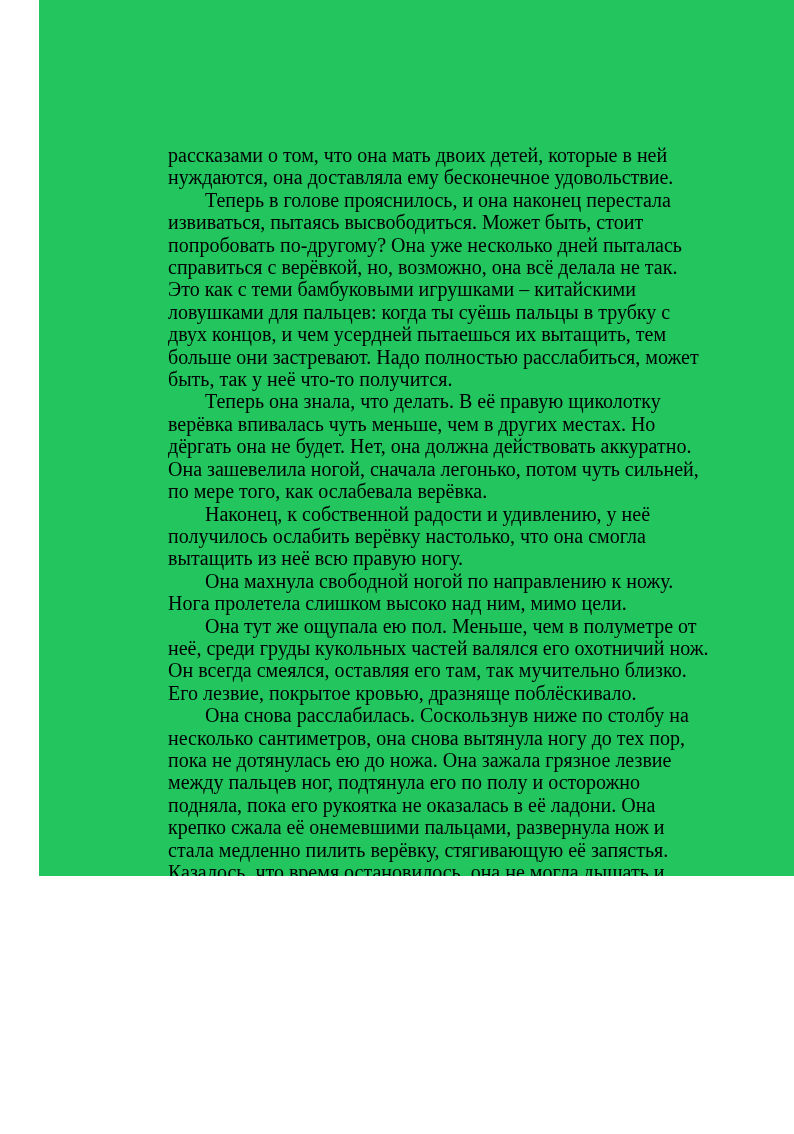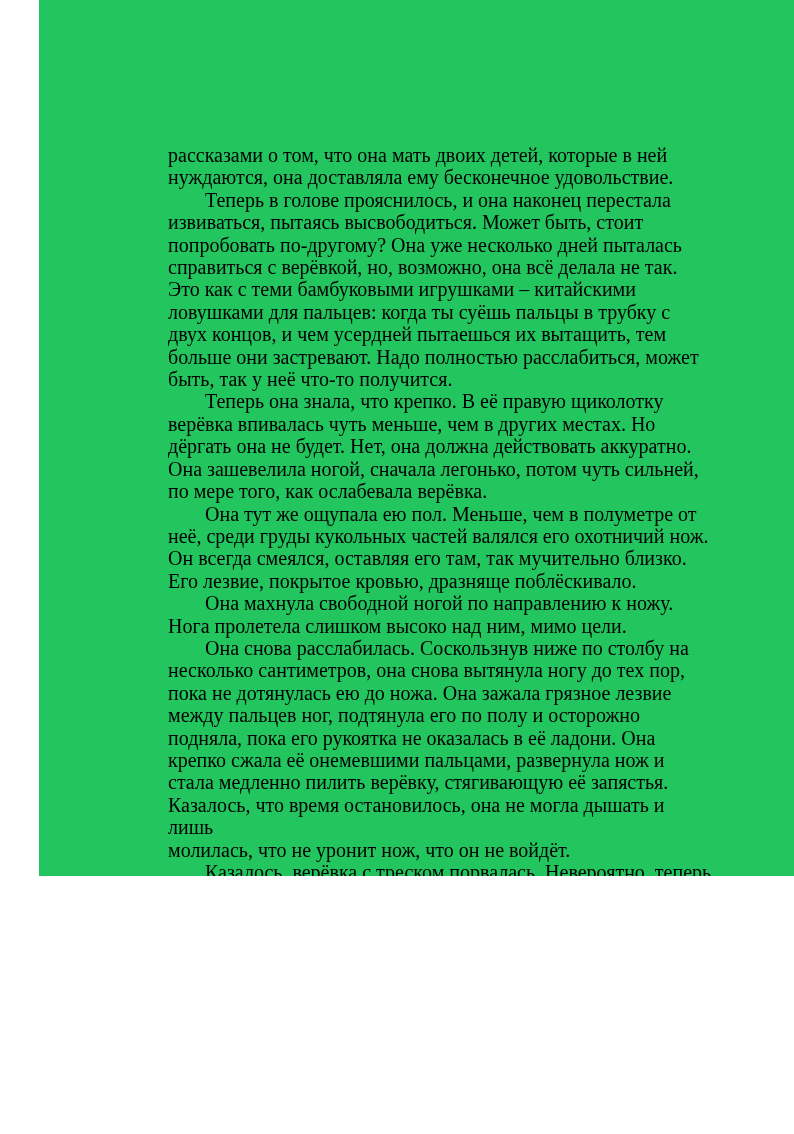--- a/index.html
+++ b/index.html
@@ -53,31 +53,34 @@
 нуждаются, она доставляла ему бесконечное удовольствие.</p>
       <p class="indent">Теперь в голове прояснилось, и она наконец перестала
 извиваться, пытаясь высвободиться. Может быть, стоит
 попробовать по-другому? Она уже несколько дней пыталась
 справиться с верёвкой, но, возможно, она всё делала не так.
 Это как с теми бамбуковыми игрушками – китайскими
 ловушками для пальцев: когда ты суёшь пальцы в трубку с
 двух концов, и чем усердней пытаешься их вытащить, тем
 больше они застревают. Надо полностью расслабиться, может
 быть, так у неё что-то получится.</p>
-      <p class="indent">Теперь она знала, что крепко. В её правую щиколотку
+      <p class="indent">Теперь она знала, что делать. В её правую щиколотку
 верёвка впивалась чуть меньше, чем в других местах. Но
 дёргать она не будет. Нет, она должна действовать аккуратно.
 Она зашевелила ногой, сначала легонько, потом чуть сильней,
 по мере того, как ослабевала верёвка.</p>
+      <p class="indent">Наконец, к собственной радости и удивлению, у неё
+получилось ослабить верёвку настолько, что она смогла
+вытащить из неё всю правую ногу.</p>
+      <p class="indent">Она махнула свободной ногой по направлению к ножу.
+Нога пролетела слишком высоко над ним, мимо цели.</p>
       <p class="indent">Она тут же ощупала ею пол. Меньше, чем в полуметре от
 неё, среди груды кукольных частей валялся его охотничий нож.
 Он всегда смеялся, оставляя его там, так мучительно близко.
 Его лезвие, покрытое кровью, дразняще поблёскивало.</p>
-      <p class="indent">Она махнула свободной ногой по направлению к ножу.
-Нога пролетела слишком высоко над ним, мимо цели.</p>
       <p class="indent">Она снова расслабилась. Соскользнув ниже по столбу на
 несколько сантиметров, она снова вытянула ногу до тех пор,
 пока не дотянулась ею до ножа. Она зажала грязное лезвие
 между пальцев ног, подтянула его по полу и осторожно
 подняла, пока его рукоятка не оказалась в её ладони. Она
 крепко сжала её онемевшими пальцами, развернула нож и
 стала медленно пилить верёвку, стягивающую её запястья.
 Казалось, что время остановилось, она не могла дышать и лишь
 молилась, что не уронит нож, что он не войдёт.</p>
       <p class="indent">Казалось, верёвка с треском порвалась. Невероятно, теперь

